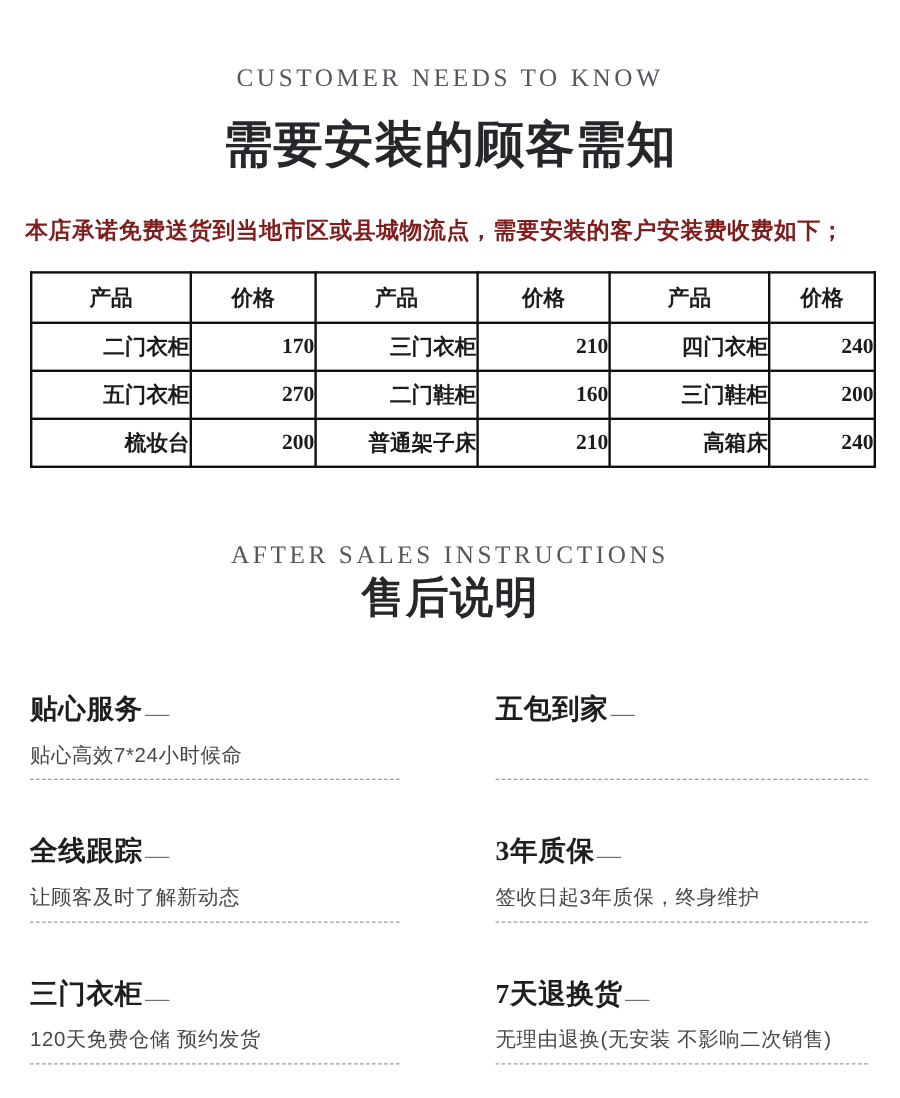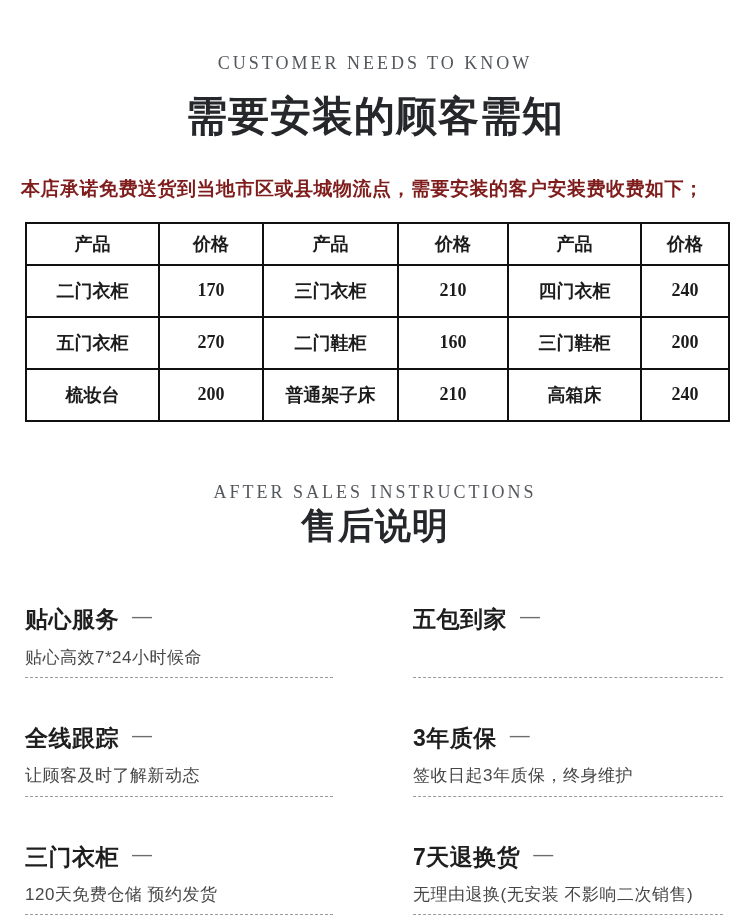--- a/index.html
+++ b/index.html
@@ -8,21 +8,21 @@
     width:750px; height:915px; margin:0 auto; overflow:hidden;
     font-family:"Liberation Sans","DejaVu Sans",sans-serif;
     color:#222;
   }
   .page { position:relative; width:750px; height:915px; background:#fff; }
 
   
   .eyebrow {
     text-align:center;
     font-family:"Liberation Serif","DejaVu Serif",serif;
-    font-size:18px; letter-spacing:3px; color:#54575c; font-weight:400;
+    font-size:21px; letter-spacing:3px; color:#54575c; font-weight:400;
   }
   .eyebrow.first { padding-top:53px; }
   .big-title {
     text-align:center;
     font-family:"Liberation Serif","DejaVu Serif",serif;
     font-weight:700; color:#26272a; letter-spacing:1px;
   }
   .big-title.t1 { font-size:41px; margin-top:20px; line-height:1.1; }
   .big-title.t2 { font-size:36px; margin-top:4px; line-height:1.1; }
 
@@ -42,21 +42,21 @@
     font-family:"Liberation Serif","DejaVu Serif",serif;
     color:#1c1c1c;
   }
   table.price th, table.price td {
     border:2px solid #101010;
     text-align:center; vertical-align:middle;
     font-size:18px; font-weight:700;
     padding:0;
   }
   table.price thead th { height:42px; }
-  table.price tbody td { height:52px; }
+  table.price tbody td { height:40px;text-align:right; }
 
   
   .note {
     margin:20px 20px 0 21px;
     color:#fe0000;
     font-size:18px; font-weight:600; letter-spacing:0.5px;
   }
 
   
   .eyebrow.second { margin-top:60px; }
@@ -65,21 +65,21 @@
     margin:60px 0 0 25px;
     display:grid;
     grid-template-columns:308px 310px;
     column-gap:80px;
   }
   .service-item {
     border-bottom:1px dashed #9b9b9b;
     padding-bottom:9px;
     margin-bottom:47px;
   }
-  .service-title-row { display:flex; align-items:flex-start; gap:13px; }
+  .service-title-row { display:flex; align-items:flex-end; gap:2px;font-family:Liberation Serif, serif; }
   .service-title {
     font-size:23px; font-weight:700; color:#1e1e1e; letter-spacing:0.5px;
     line-height:1.15;
   }
   .service-dash { color:#6d6d6d; font-size:20px; font-weight:400; line-height:1; }
   .service-desc {
     margin-top:14px;
     font-size:17px; color:#474747; letter-spacing:0.5px; line-height:1.25;
   }
 </style>

